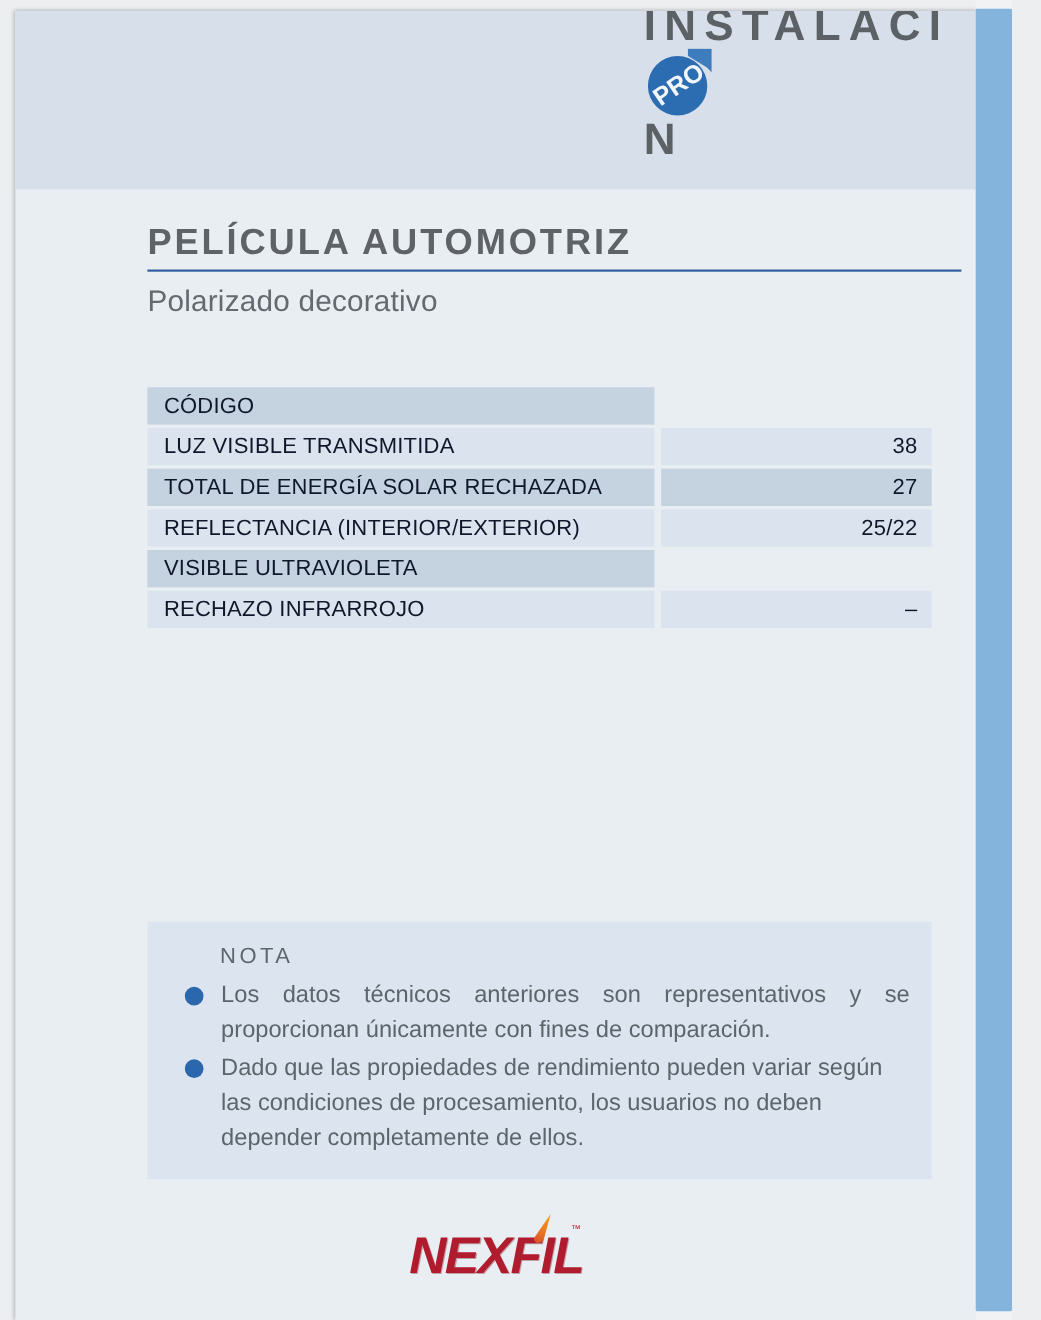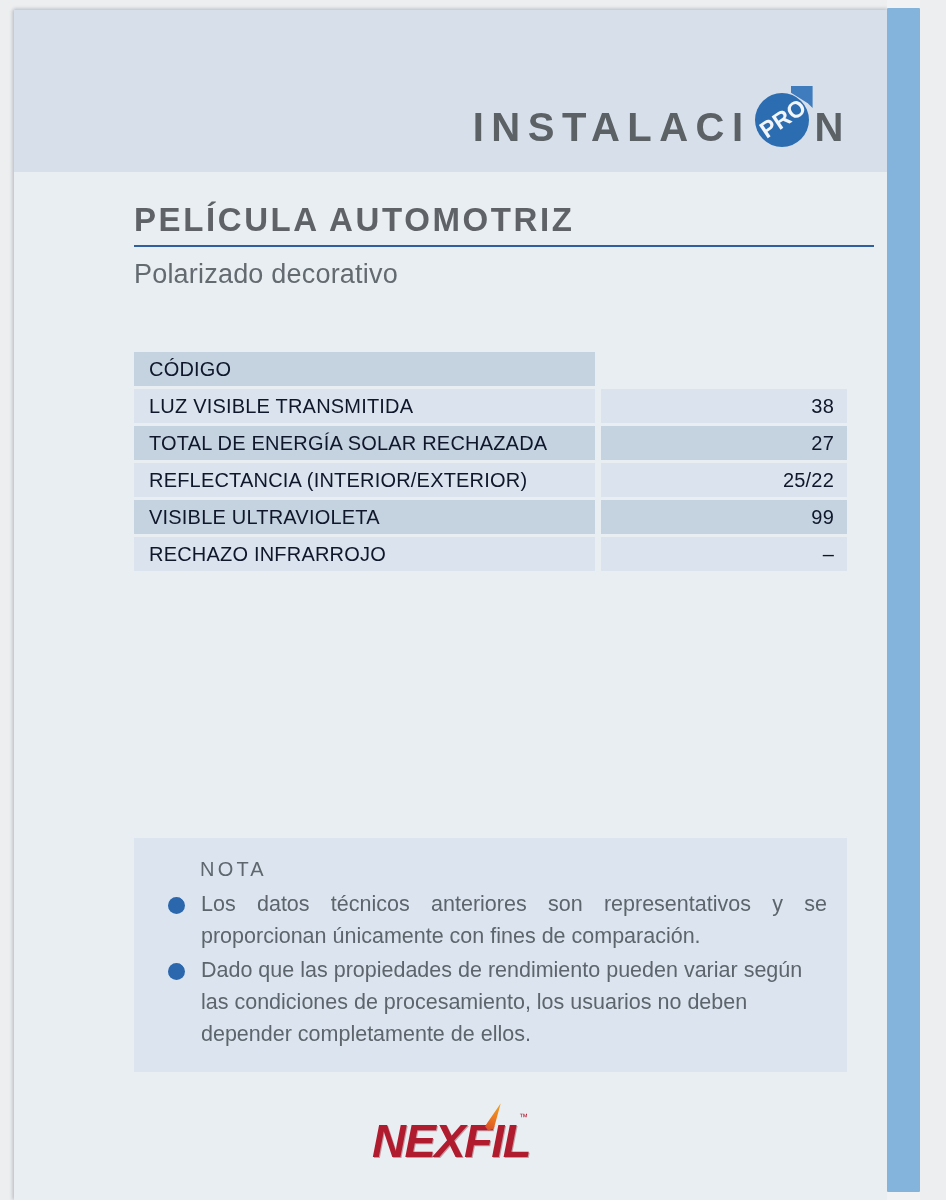--- a/index.html
+++ b/index.html
@@ -33,26 +33,27 @@
   #header-band {
     position: absolute;
     left: 0;
     top: 0;
     width: 874px;
     height: 162px;
     background: #d7e0ea;
   }
   #brand-logo {
     position: absolute;
-    right: 37px;
+    right: 25px;
     top: 78px;
     height: 60px;
     display: flex;
-    align-items: flex-end;
+    align-items: flex-start;
     justify-content: flex-end;
+    flex-direction: column;
   }
   .brand-text {
     font-size: 40px;
     font-weight: bold;
     letter-spacing: 7.5px;
     color: #5c6166;
     line-height: 42px;
     white-space: pre;
   }
   #brand-badge {
@@ -332,21 +333,20 @@
       <div class="spec-value">27</div>
     </div>
 
     <div class="spec-row shade-light">
       <div class="spec-label">REFLECTANCIA (INTERIOR/EXTERIOR)</div>
       <div class="spec-value">25/22</div>
     </div>
 
     <div class="spec-row shade-dark">
       <div class="spec-label">VISIBLE ULTRAVIOLETA</div>
-      <div class="spec-value">99</div>
     </div>
 
     <div class="spec-row shade-light">
       <div class="spec-label">RECHAZO INFRARROJO</div>
       <div class="spec-value">–</div>
     </div>
 
   </div>
 
   <div id="note-box">

